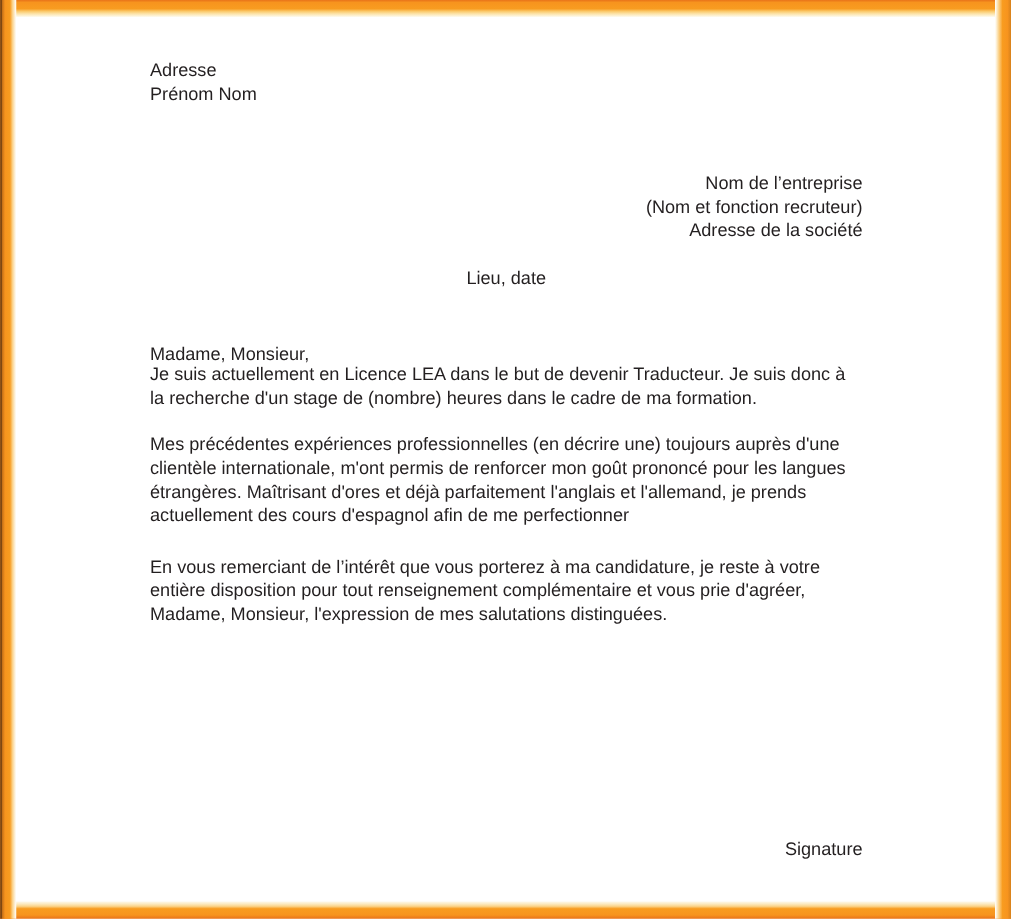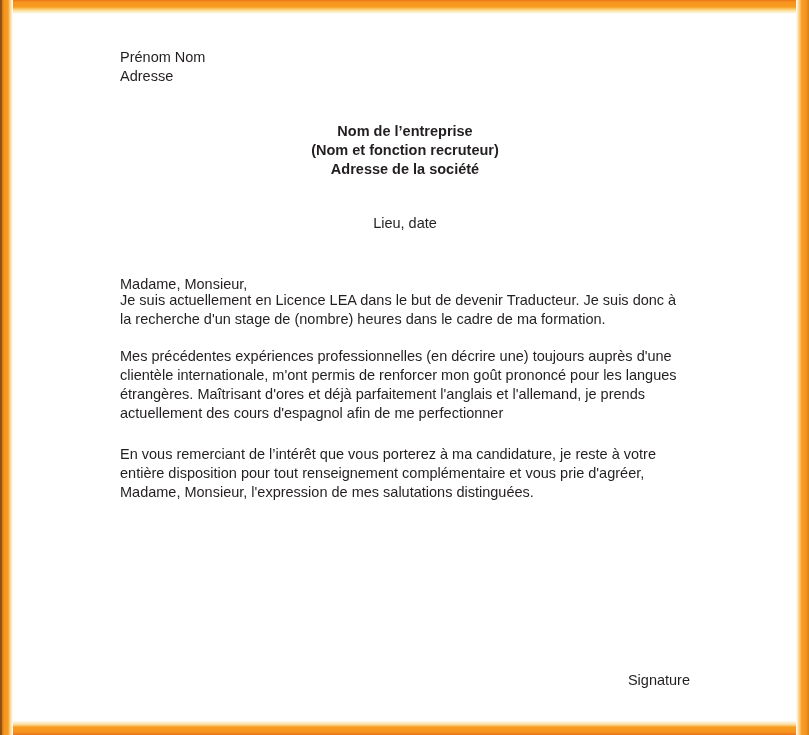--- a/index.html
+++ b/index.html
@@ -79,23 +79,22 @@
   }
 
   .sender-block {
     top: 34px;
   }
   .sender-line {
     white-space: nowrap;
   }
 
   .recipient-block {
-    top: 108px;
-    text-align: center;
-    font-weight: bold;
+    top: 124px;
+    text-align: right;
   }
   .recipient-line {
     white-space: nowrap;
   }
 
   .date-line {
     top: 200px;
     text-align: center;
     padding-right: 90px;
   }
@@ -131,22 +130,22 @@
 
   <div class="frame-edge frame-top"></div>
   <div class="frame-edge frame-bottom"></div>
   <div class="frame-edge frame-left"></div>
   <div class="frame-edge frame-right"></div>
 
   <div class="letter">
     <div class="letter-inner">
 
       <div class="col sender-block">
+        <div class="sender-line">Adresse</div>
         <div class="sender-line">Prénom Nom</div>
-        <div class="sender-line">Adresse</div>
       </div>
 
       <div class="col recipient-block">
         <div class="recipient-line">Nom de l’entreprise</div>
         <div class="recipient-line">(Nom et fonction recruteur)</div>
         <div class="recipient-line">Adresse de la société</div>
       </div>
 
       <div class="col date-line">Lieu, date</div>
 

